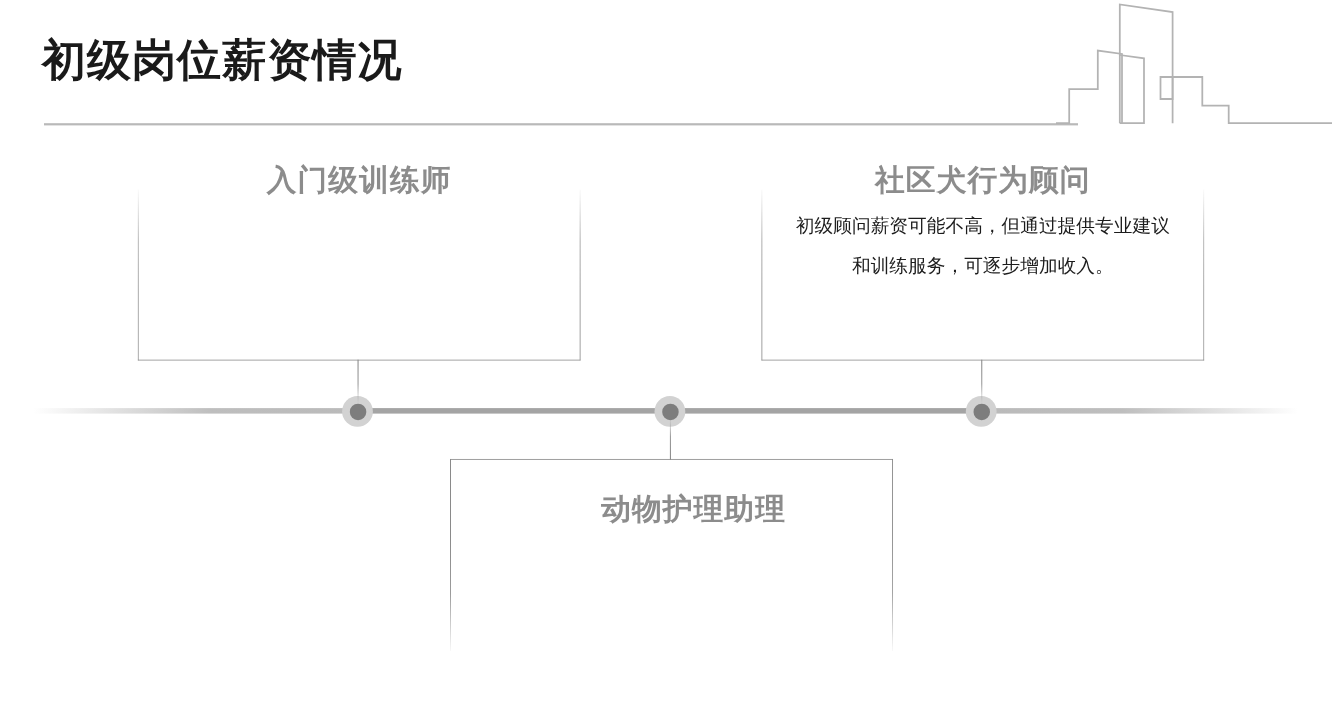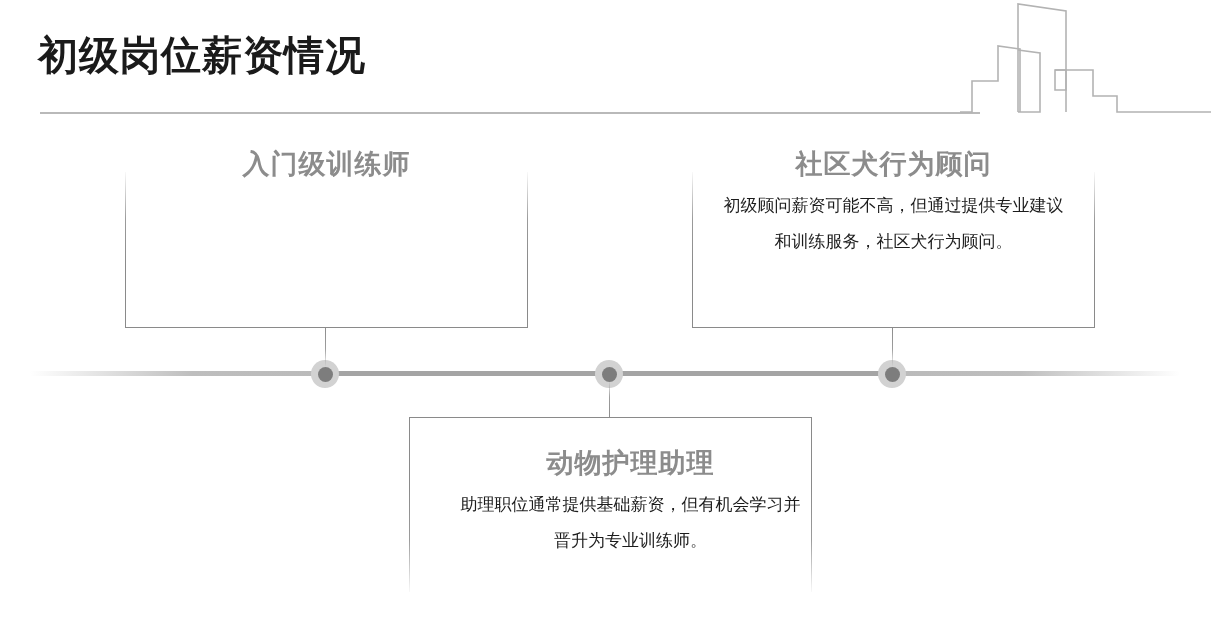--- a/index.html
+++ b/index.html
@@ -209,22 +209,21 @@
   <div class="connector connector-up conn-3"></div>
 
   <div class="card card-top card-1"></div>
   <div class="card-content cc-1">
     <div class="card-title">入门级训练师</div>
   </div>
 
   <div class="card card-top card-3"></div>
   <div class="card-content cc-3">
     <div class="card-title">社区犬行为顾问</div>
-    <div class="card-body">初级顾问薪资可能不高，但通过提供专业建议和训练服务，社区犬行为顾问。</div>
+    <div class="card-body">初级顾问薪资可能不高，但通过提供专业建议和训练服务，可逐步增加收入。</div>
   </div>
 
   <div class="card card-bottom card-2"></div>
   <div class="card-content cc-2">
     <div class="card-title">动物护理助理</div>
-    <div class="card-body">助理职位通常提供基础薪资，但有机会学习并晋升为专业训练师。</div>
   </div>
 
 </div>
 
 </body></html>

